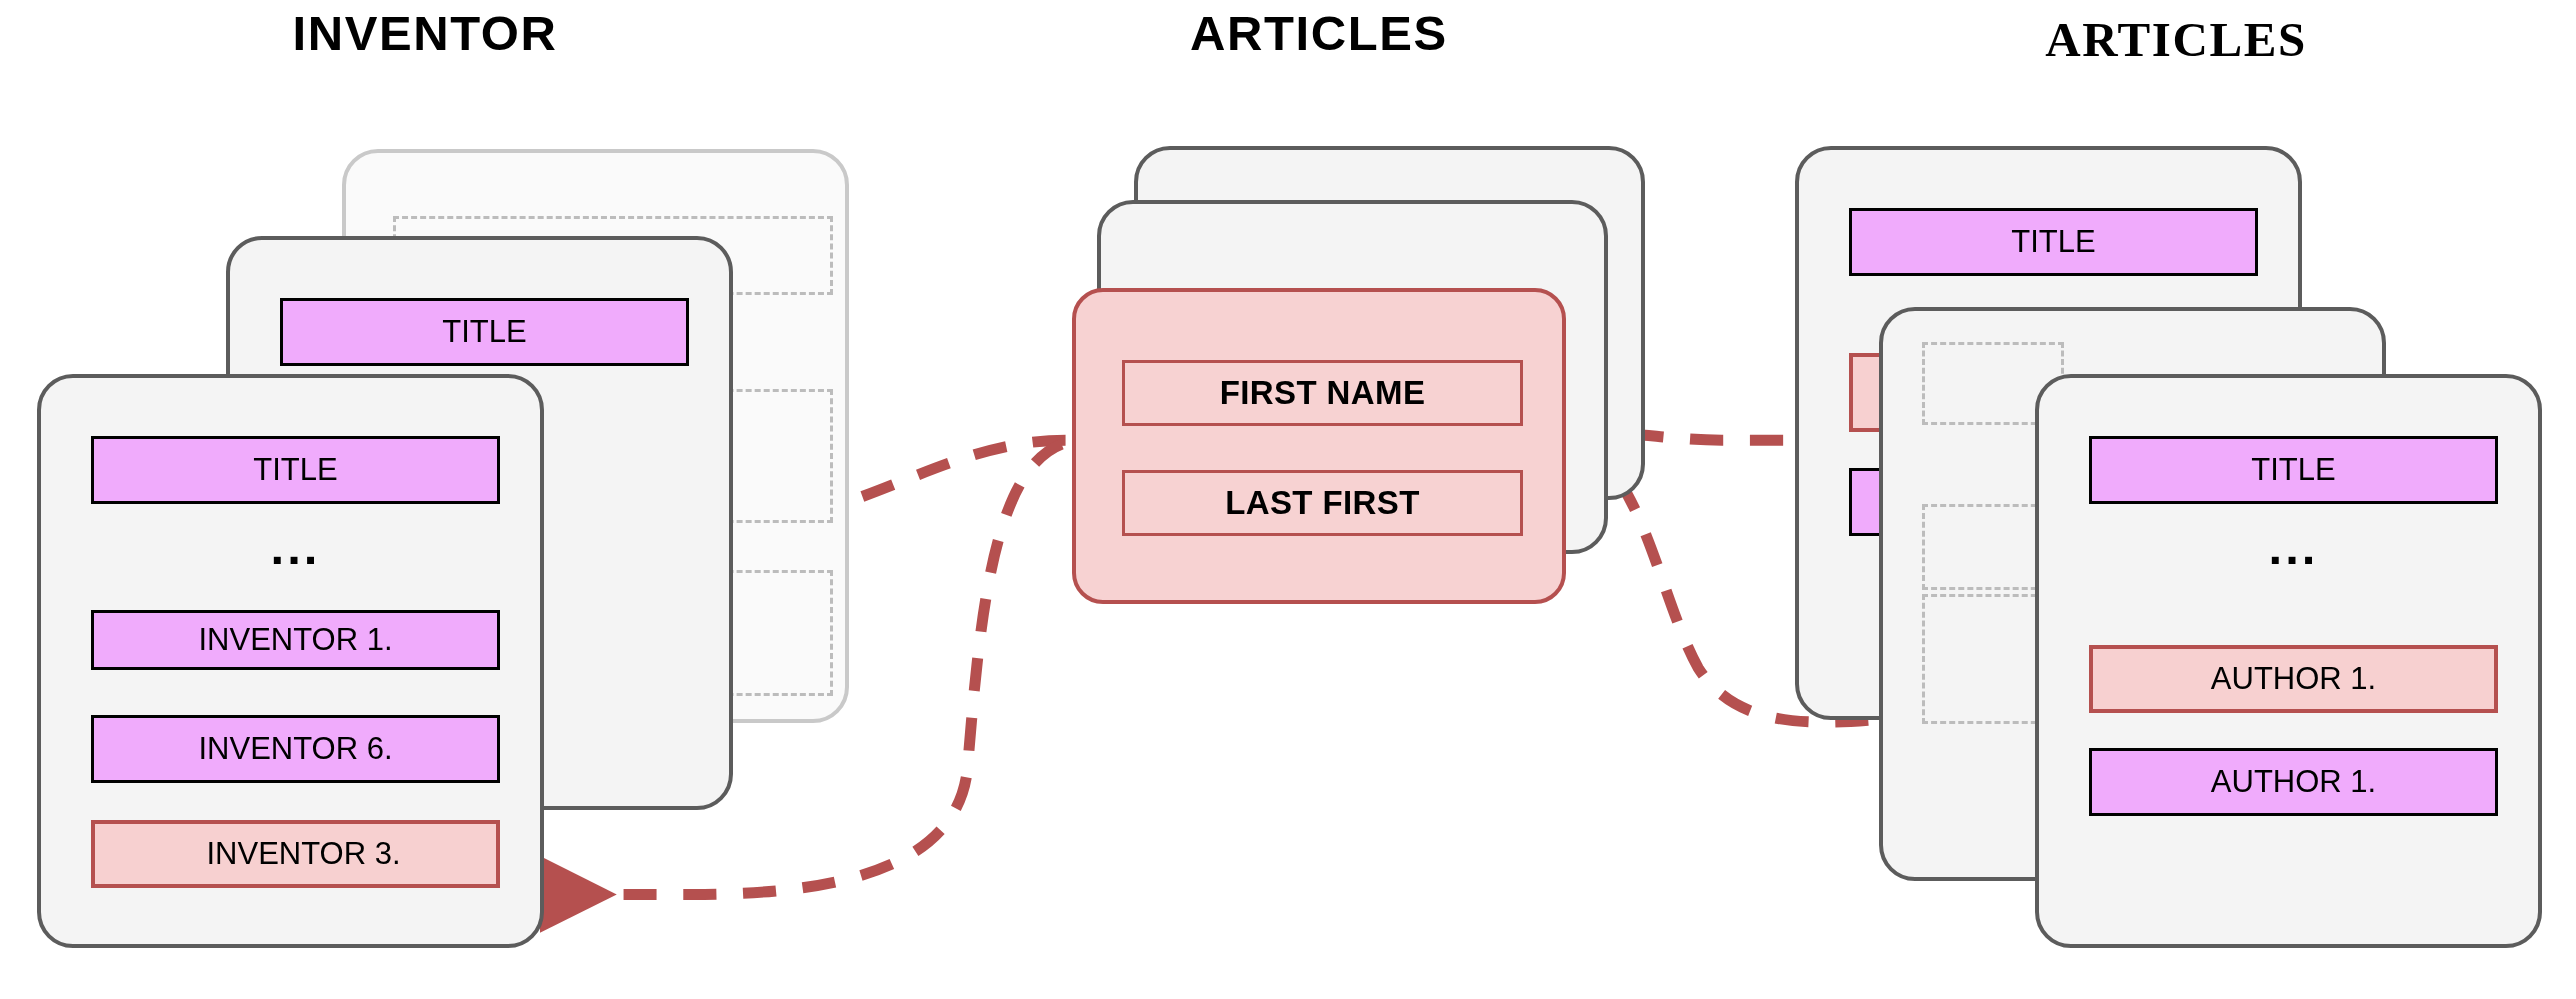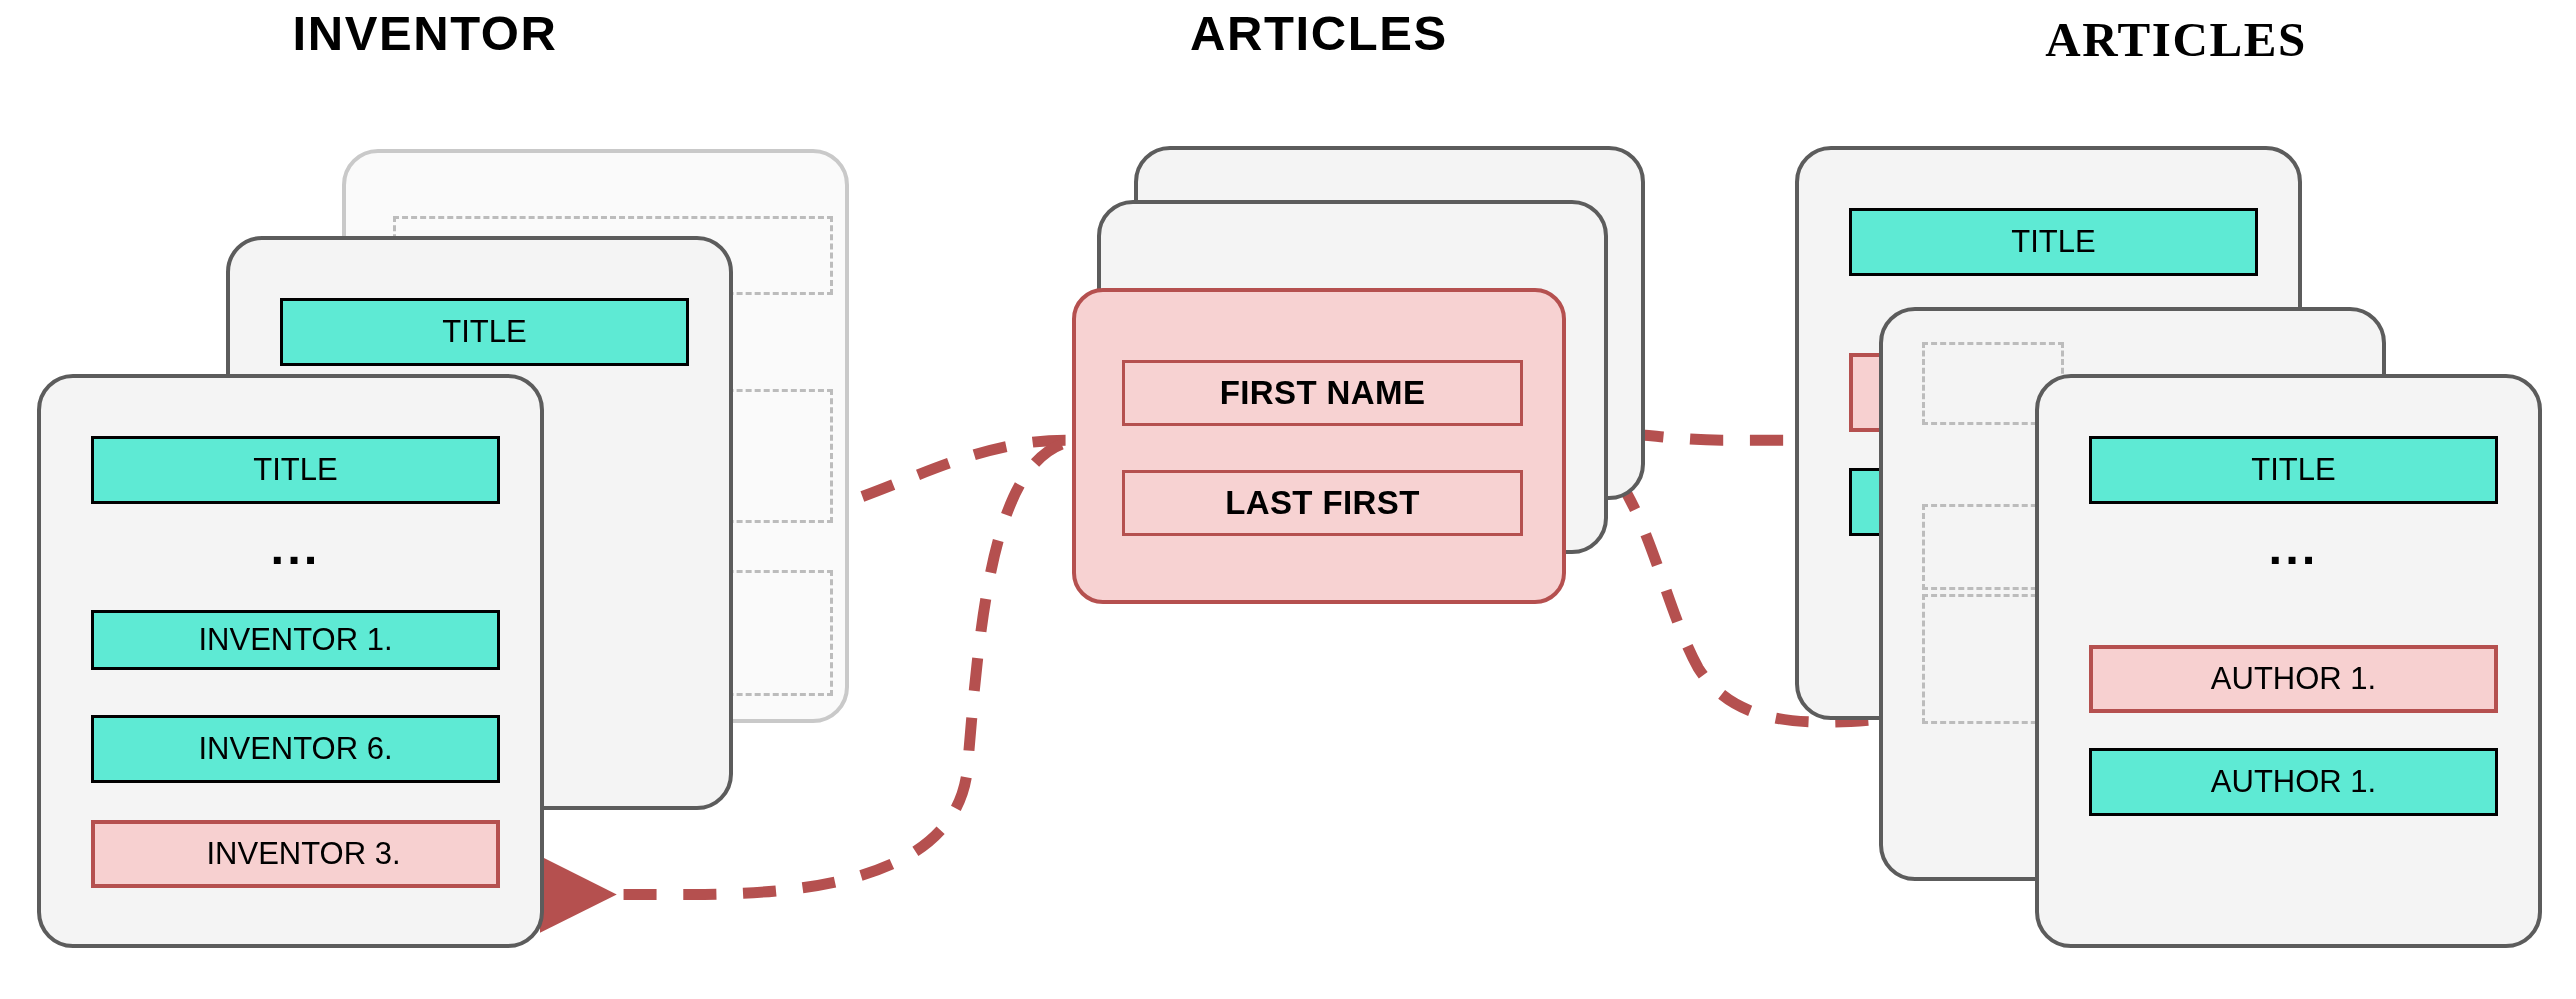--- a/index.html
+++ b/index.html
@@ -29,21 +29,21 @@
   }
   .card.solid-dark{ border:4.7px solid #5c5c5c; }
   .card.solid-light{ border:4.7px solid #c9c9c9; background:#fafafa; }
   .card.redcard{ border:4.7px solid #b5504f; background:#f7d2d2; border-radius:31px;}
 
   
   .field{
     position:absolute;
     box-sizing:border-box;
     border:3.9px solid #000;
-    background:#5eead4;
+    background:#f0abfc;
     color:#000;
     font-size:31px;
     display:flex;
     align-items:center;
     justify-content:center;
     white-space:nowrap;
     overflow:hidden;
   }
   .field.gray{ border-color:#6e6e6e; color:#333; }
   .field.dashed{

